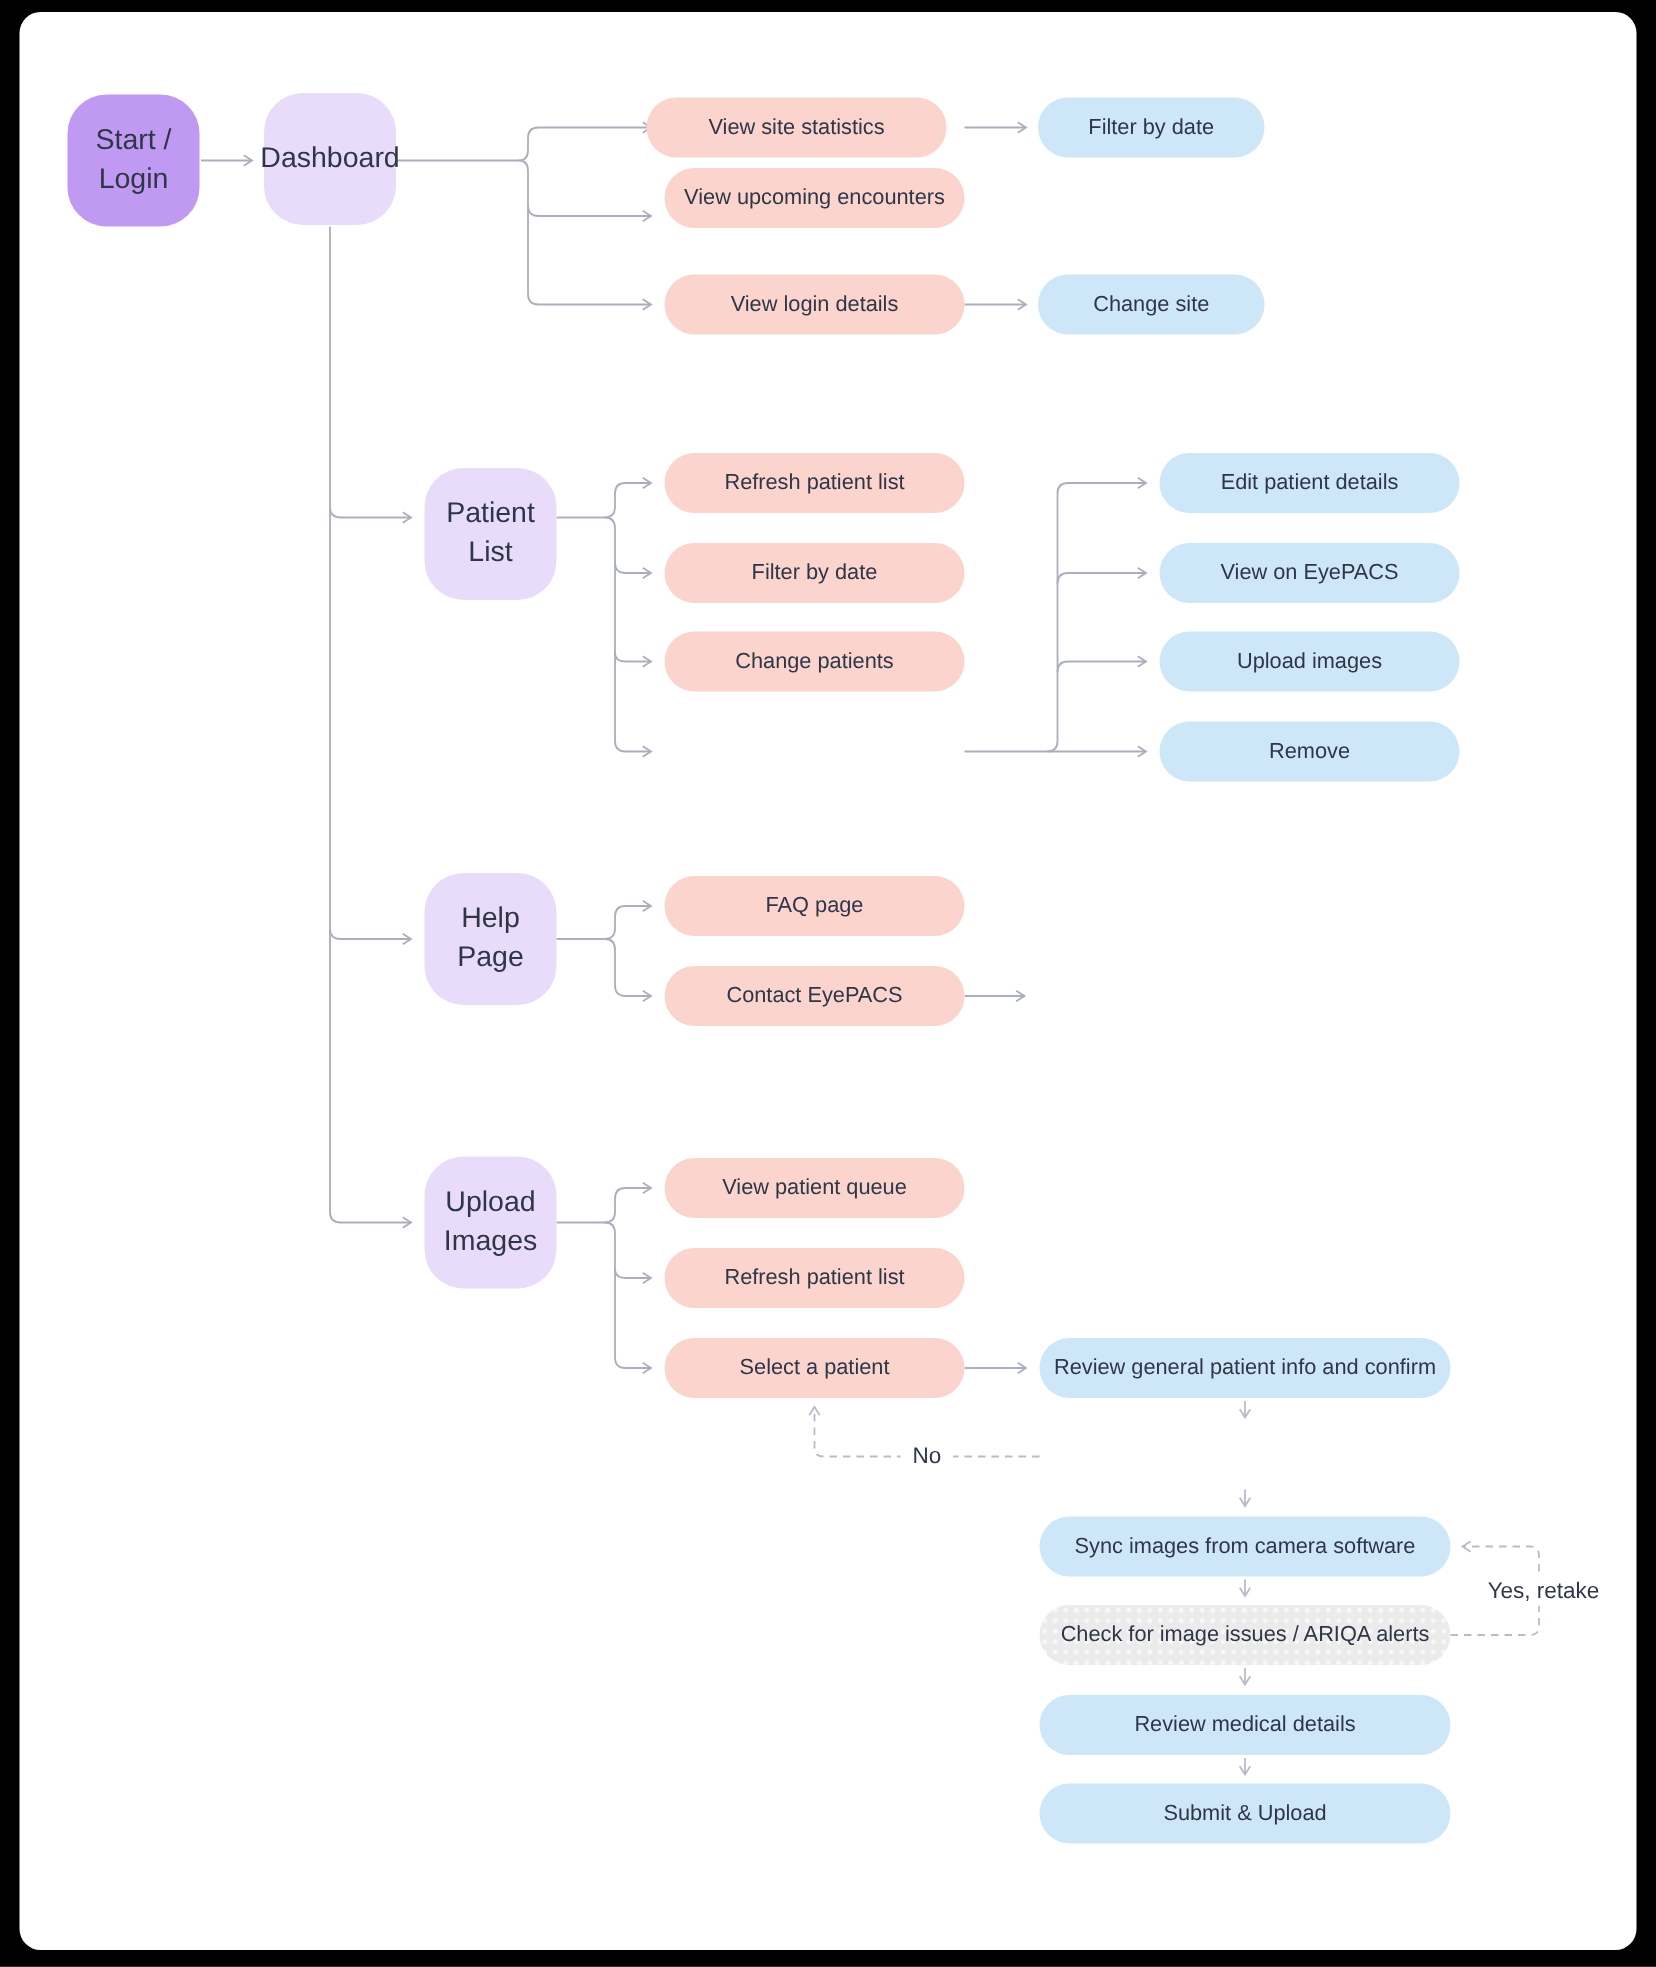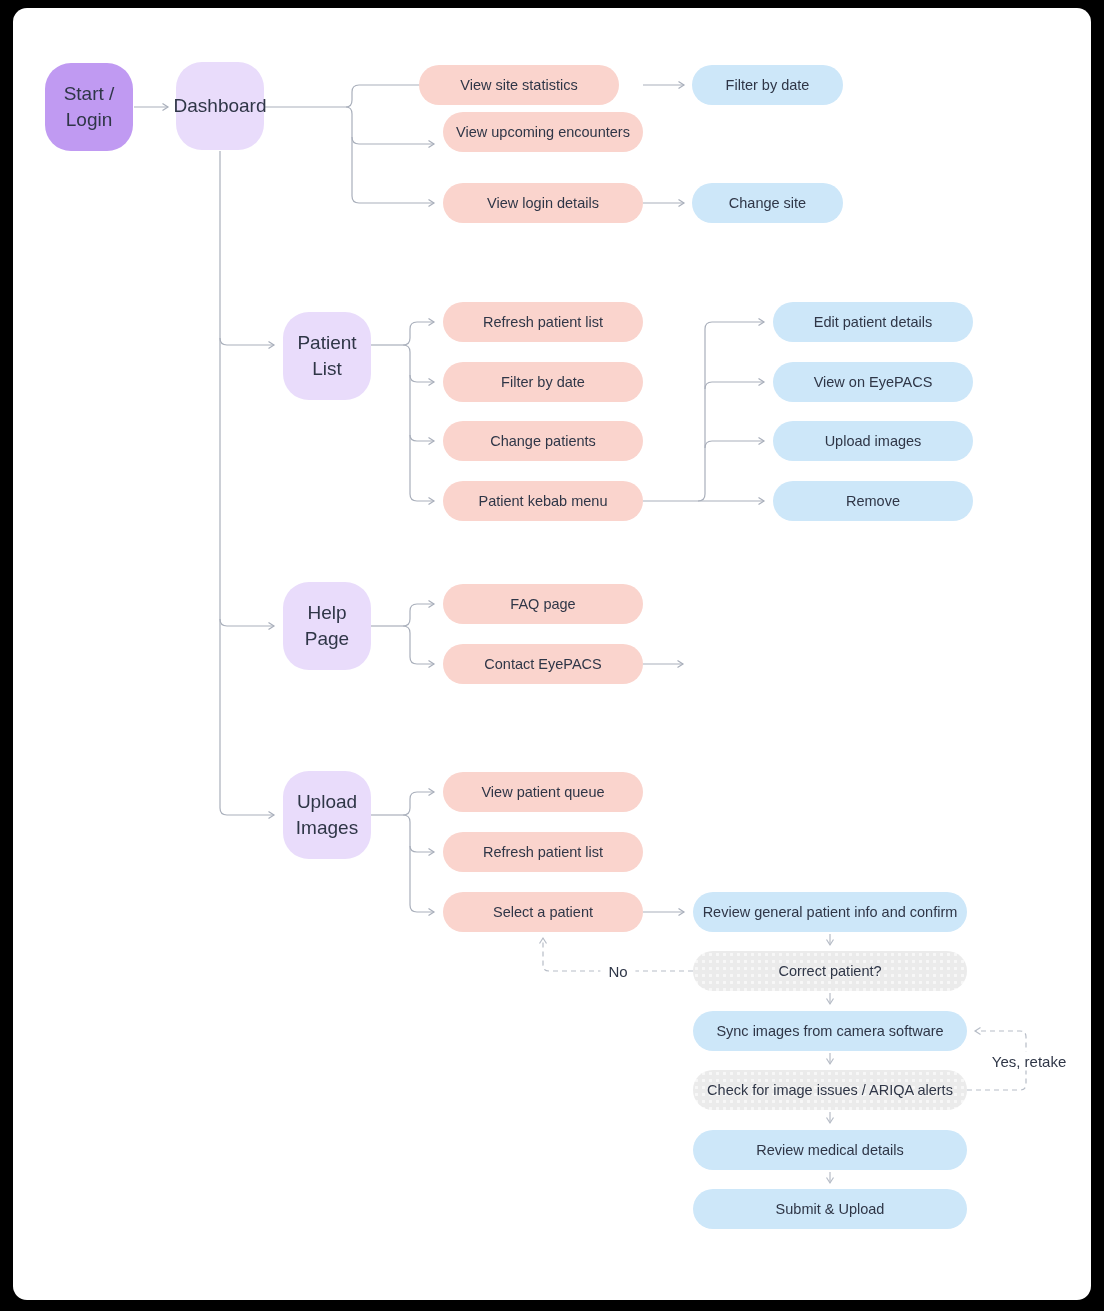--- a/index.html
+++ b/index.html
@@ -110,21 +110,21 @@
     <path class="edge-dash" d="M693,971 H549 Q543,971 543,965 V938" marker-end="url(#arrow-light)"></path>
     <path class="edge-dash" d="M967,1090 H1020 Q1026,1090 1026,1084 V1037 Q1026,1031 1020,1031 H975" marker-end="url(#arrow-light)"></path>
   </svg>
 
   <div class="node node-sq primary" style="left:45px;top:63px;">
       <span>Start / Login</span>
     </div>
   <div class="node node-sq secondary" style="left:176px;top:62px;">
       <span>Dashboard</span>
     </div>
-  <div class="node pill action" style="left:419px;top:65px;width:200px;text-align:center;">
+  <div class="node pill action" style="left:431px;top:65px;width:200px;text-align:center;">
       <span>View site statistics</span>
     </div>
   <div class="node pill subaction" style="left:692px;top:65px;width:151px;">
       <span>Filter by date</span>
     </div>
   <div class="node pill action" style="left:443px;top:112px;width:200px;">
       <span>View upcoming encounters</span>
     </div>
   <div class="node pill action" style="left:443px;top:183px;width:200px;">
       <span>View login details</span>
@@ -138,23 +138,20 @@
     </div>
   <div class="node pill action" style="left:443px;top:302px;width:200px;">
       <span>Refresh patient list</span>
     </div>
   <div class="node pill action" style="left:443px;top:362px;width:200px;">
       <span>Filter by date</span>
     </div>
   <div class="node pill action" style="left:443px;top:421px;width:200px;">
       <span>Change patients</span>
     </div>
-  <div class="node pill action" style="left:443px;top:481px;width:200px;">
-      <span>Patient kebab menu</span>
-    </div>
   <div class="node pill subaction" style="left:773px;top:302px;width:200px;">
       <span>Edit patient details</span>
     </div>
   <div class="node pill subaction" style="left:773px;top:362px;width:200px;">
       <span>View on EyePACS</span>
     </div>
   <div class="node pill subaction" style="left:773px;top:421px;width:200px;">
       <span>Upload images</span>
     </div>
   <div class="node pill subaction" style="left:773px;top:481px;width:200px;">
@@ -179,23 +176,20 @@
     </div>
   <div class="node pill action" style="left:443px;top:832px;width:200px;">
       <span>Refresh patient list</span>
     </div>
   <div class="node pill action" style="left:443px;top:892px;width:200px;">
       <span>Select a patient</span>
     </div>
 
   <div class="node pill subaction" style="left:693px;top:892px;width:274px;">
       <span>Review general patient info and confirm</span>
-    </div>
-  <div class="node pill decision" style="left:693px;top:951px;width:274px;">
-      <span>Correct patient?</span>
     </div>
   <div class="node pill decision" style="left:693px;top:1070px;width:274px;">
       <span>Check for image issues / ARIQA alerts</span>
     </div>
   <div class="node pill subaction" style="left:693px;top:1011px;width:274px;">
       <span>Sync images from camera software</span>
     </div>
   <div class="node pill subaction" style="left:693px;top:1130px;width:274px;">
       <span>Review medical details</span>
     </div>

